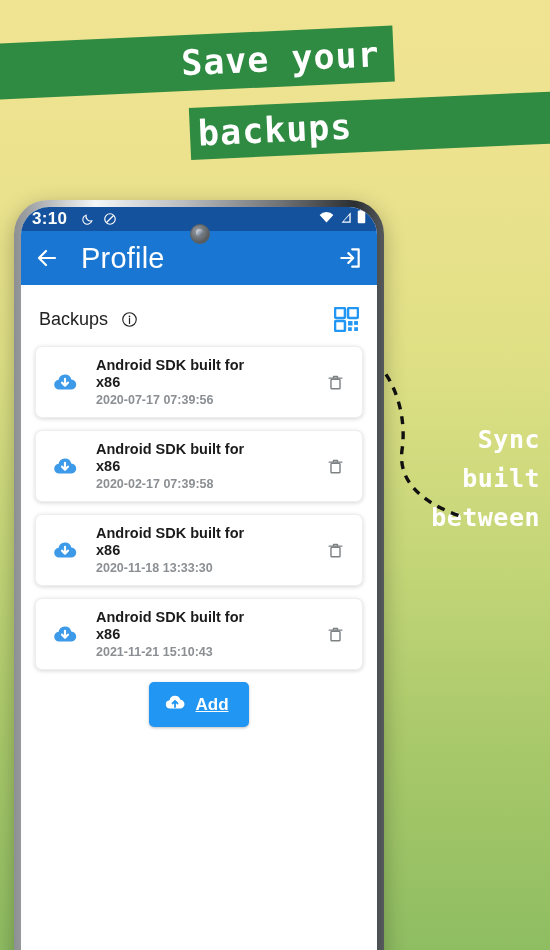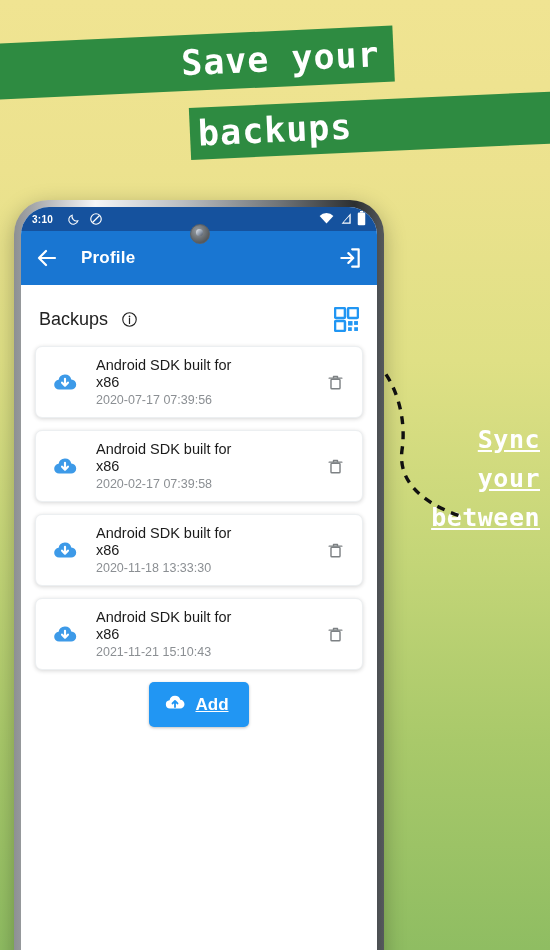--- a/index.html
+++ b/index.html
@@ -25,74 +25,74 @@
     left:190px;top:108px;width:380px;height:52px;
     transform:rotate(-2.6deg);transform-origin:left center;
     justify-content:flex-start;padding-left:8px;font-size:35px;
   }
 
   
   #sync-note{
     position:absolute;right:10px;top:420px;width:160px;
     text-align:right;color:#ffffff;font-size:25px;line-height:39px;
     font-family:"DejaVu Sans Mono","Liberation Mono",monospace;
-    font-weight:bold;letter-spacing:0.5px;text-decoration:underline;
+    font-weight:bold;letter-spacing:0.5px;
   }
   #arrow-svg{position:absolute;left:330px;top:320px;width:160px;height:200px;}
 
   
   #phone{
     position:absolute;left:14px;top:200px;width:370px;height:790px;
     border-radius:34px 34px 0 0;
     background:linear-gradient(90deg,#8d9093 0%,#f4f6f7 22%,#b9bdc0 46%,#6f7376 72%,#2c2f31 92%,#55595c 100%);
     padding:7px;box-sizing:border-box;
     box-shadow:0 6px 22px rgba(0,0,0,.28);
   }
   #screen{
     width:100%;height:100%;background:#ffffff;border-radius:28px 28px 0 0;
     overflow:hidden;position:relative;
   }
 
   
   #statusbar{
     height:24px;background:#15529e;display:flex;align-items:center;
-    padding:0 11px;color:#ffffff;font-size:10px;font-weight:bold;position:relative;
+    padding:0 11px;color:#ffffff;font-size:17px;font-weight:bold;position:relative;
   }
   #statusbar .time{margin-right:14px;letter-spacing:.3px;}
   #statusbar .sicon{margin-right:9px;display:inline-flex;align-items:center;}
   #statusbar .right{margin-left:auto;display:flex;align-items:center;gap:5px;}
   #camera{
     position:absolute;left:50%;top:17px;margin-left:-9px;width:18px;height:18px;
     border-radius:50%;background:radial-gradient(circle at 38% 34%,#9aa0a6 0%,#6d7276 45%,#3c4043 100%);
     border:1px solid #5d6164;z-index:5;
   }
   #camera:after{content:"";position:absolute;left:5px;top:4px;width:7px;height:7px;
     border-radius:50%;background:linear-gradient(135deg,#e9eef5 0%,#8e99a8 60%,#4a5160 100%);}
 
   
   #appbar{
     height:54px;background:#1976d2;display:flex;align-items:center;
     padding:0 14px;color:#ffffff;position:relative;
   }
-  #appbar .title{font-size:17px;font-weight:bold;margin-left:22px;letter-spacing:.2px;}
+  #appbar .title{font-size:29px;font-weight:normal;margin-left:22px;letter-spacing:.2px;}
   #appbar .spacer{flex:1;}
   .iconbtn{display:inline-flex;align-items:center;justify-content:center;cursor:pointer;}
 
   
   #appbody{background:#fff;height:calc(100% - 78px);position:relative;}
   #sectionrow{display:flex;align-items:center;padding:22px 18px 14px 18px;}
   #sectionrow .label{font-size:18px;color:#222;}
   #sectionrow .info{margin-left:13px;display:inline-flex;}
   #sectionrow .gap{flex:1;}
 
   #list{padding:0 14px;}
   .card{
     background:#fff;border:1px solid #eceff1;border-radius:7px;
     box-shadow:0 1px 4px rgba(0,0,0,.16);
-    display:flex;align-items:center;padding:10px 12px;margin-bottom:12px;min-height:48px;
+    display:flex;align-items:center;padding:10px 12px;margin-bottom:12px;min-height:48px;font-weight:bold;
   }
   .card .cloud{width:34px;flex:none;display:flex;justify-content:center;}
   .card .txt{flex:1;padding-left:14px;}
   .card .name{font-size:14.5px;color:#1b1b1b;line-height:17px;max-width:160px;}
   .card .ts{font-size:12.5px;color:#8b8f93;margin-top:2px;}
   .card .del{width:30px;flex:none;display:flex;justify-content:center;cursor:pointer;}
 
   #addrow{display:flex;justify-content:center;margin-top:6px;}
   #addbtn{
     background:#2196f3;color:#fff;border:none;border-radius:5px;
@@ -106,21 +106,21 @@
 
 <div class="banner" id="banner1">
   <span>Save your</span>
 </div>
 <div class="banner" id="banner2">
   <span>backups</span>
 </div>
 
 <div id="sync-note">
   <div>Sync</div>
-  <div>your</div>
+  <div>built</div>
   <div>between</div>
 </div>
 
 <svg id="arrow-svg" viewBox="0 0 160 200">
   <path d="M22,26 C60,40 78,90 72,130 C68,160 90,182 130,196" fill="none" stroke="#111111" stroke-width="3.4" stroke-dasharray="8 7" stroke-linecap="butt"></path>
   <path d="M30,20 L10,25 L28,35" fill="none" stroke="#111111" stroke-width="3.4" stroke-linecap="square" stroke-linejoin="miter"></path>
 </svg>
 
 <div id="phone">
   <div id="screen">

